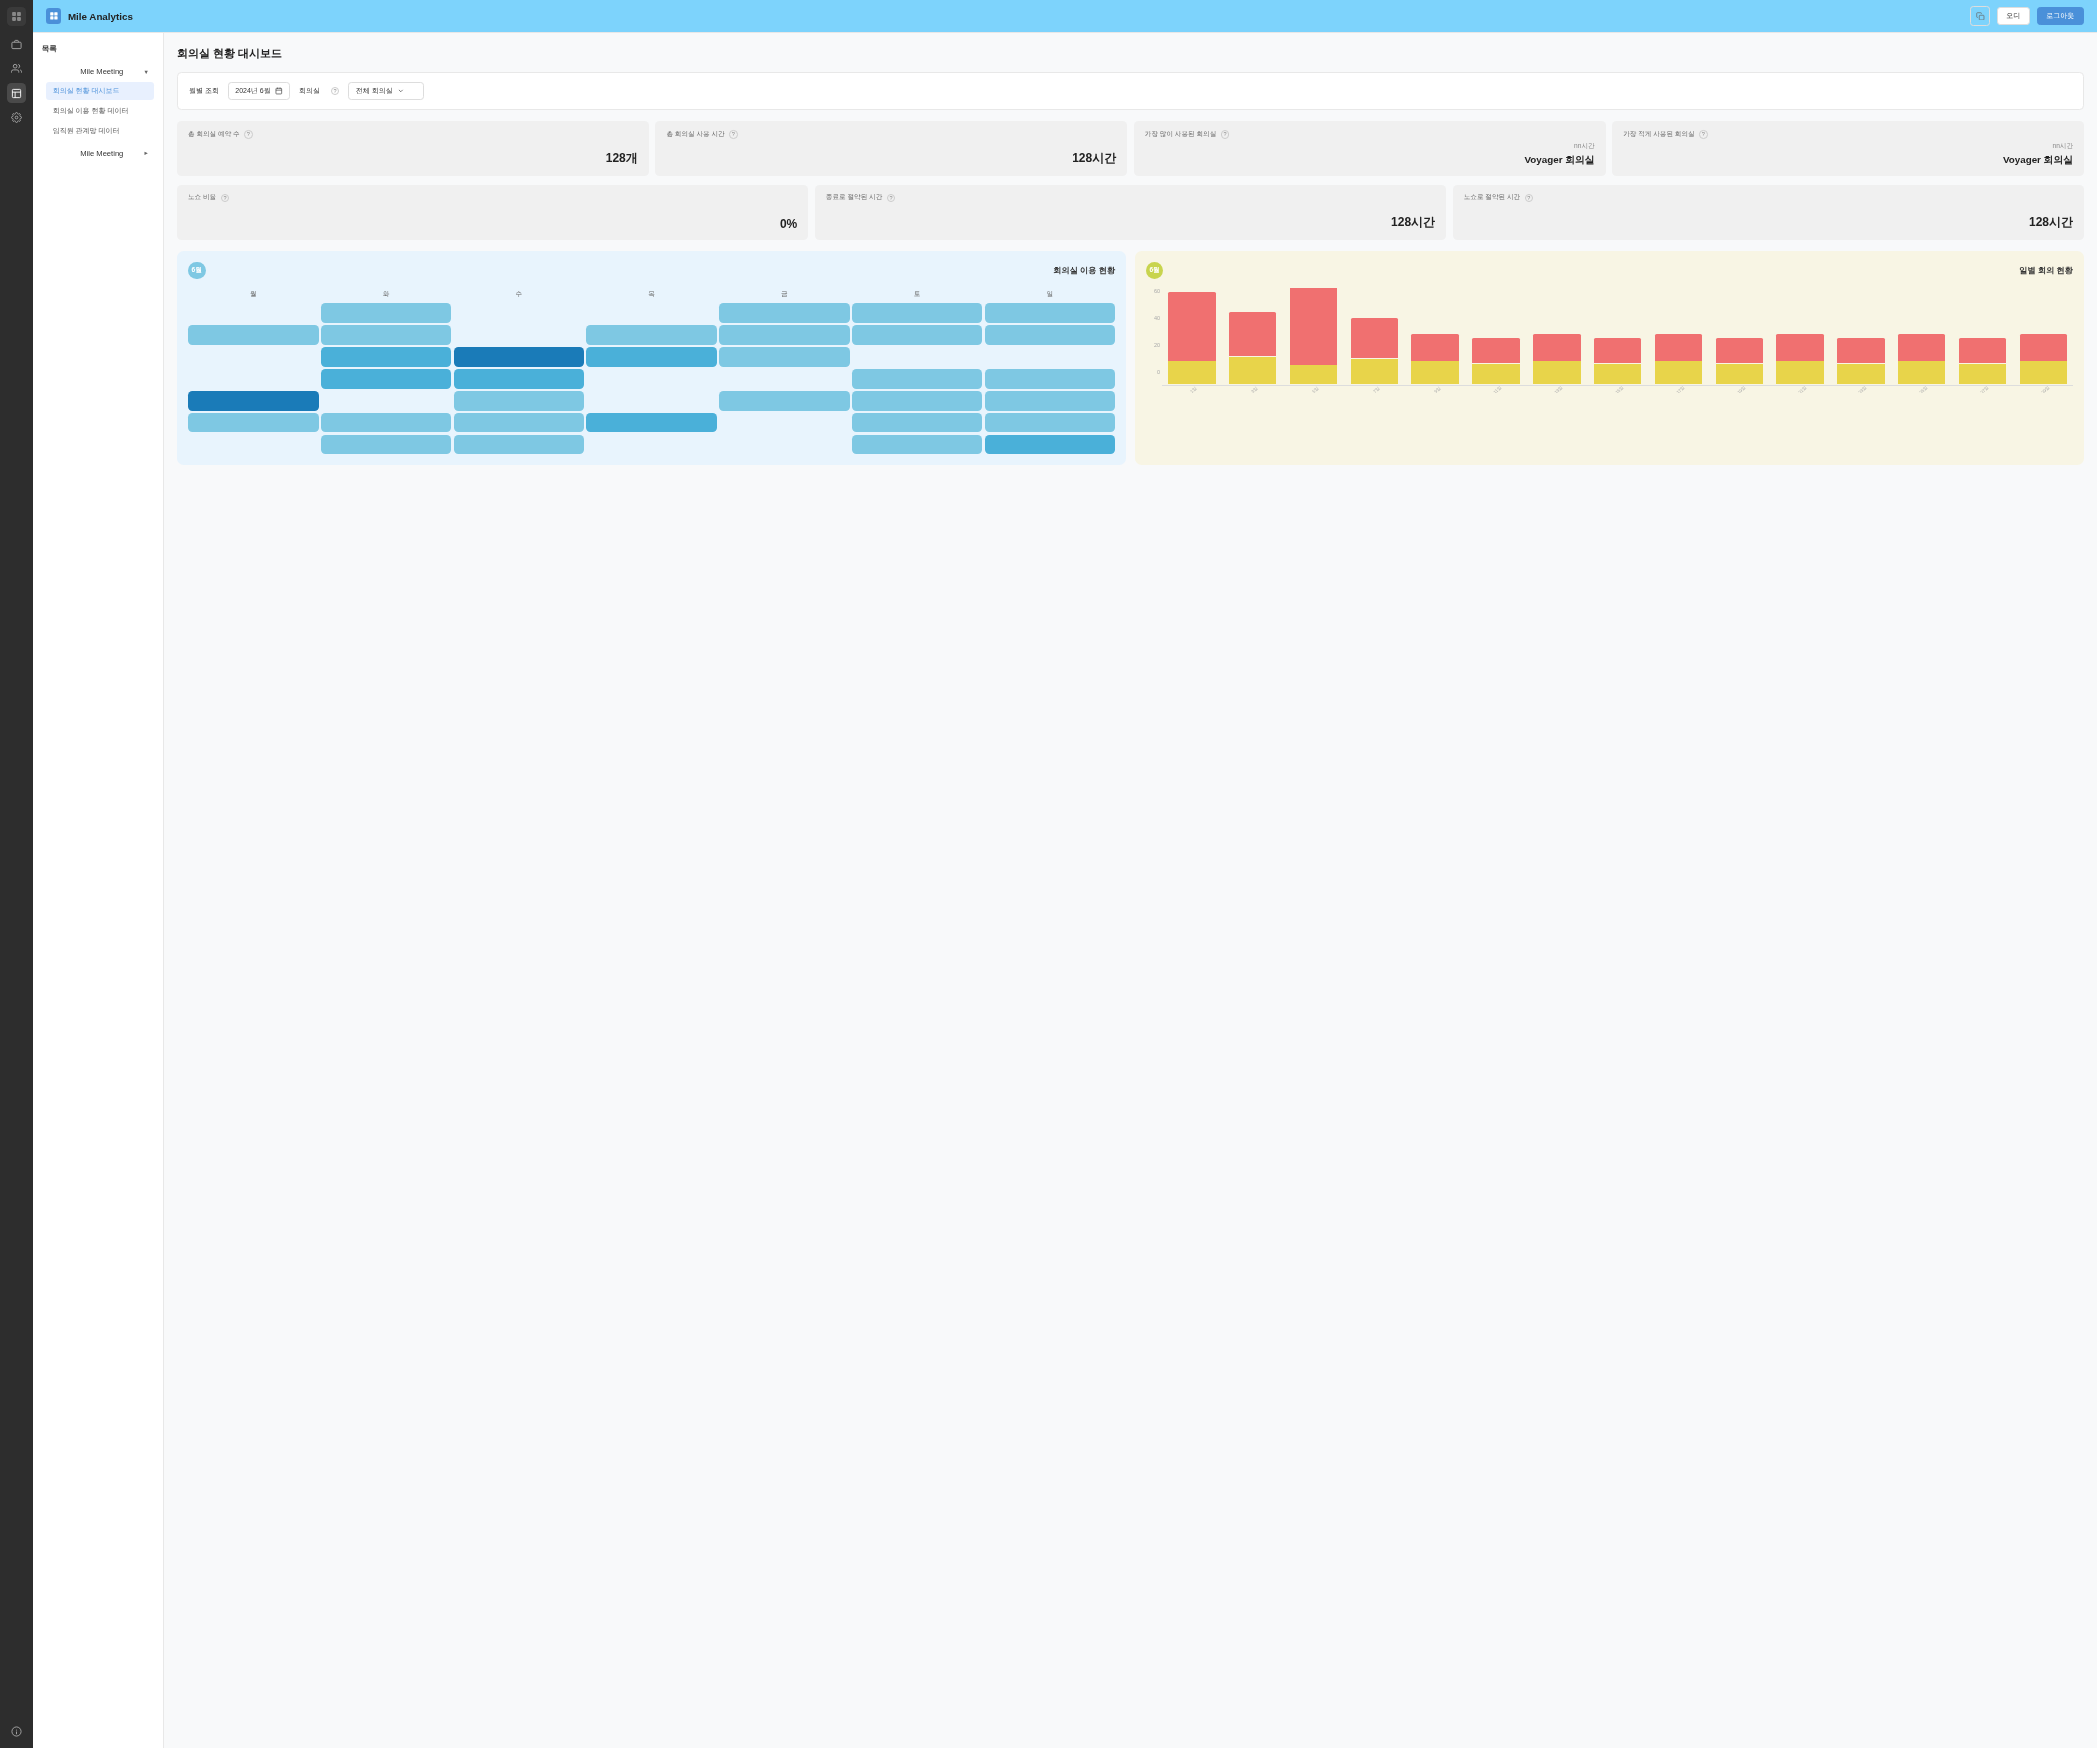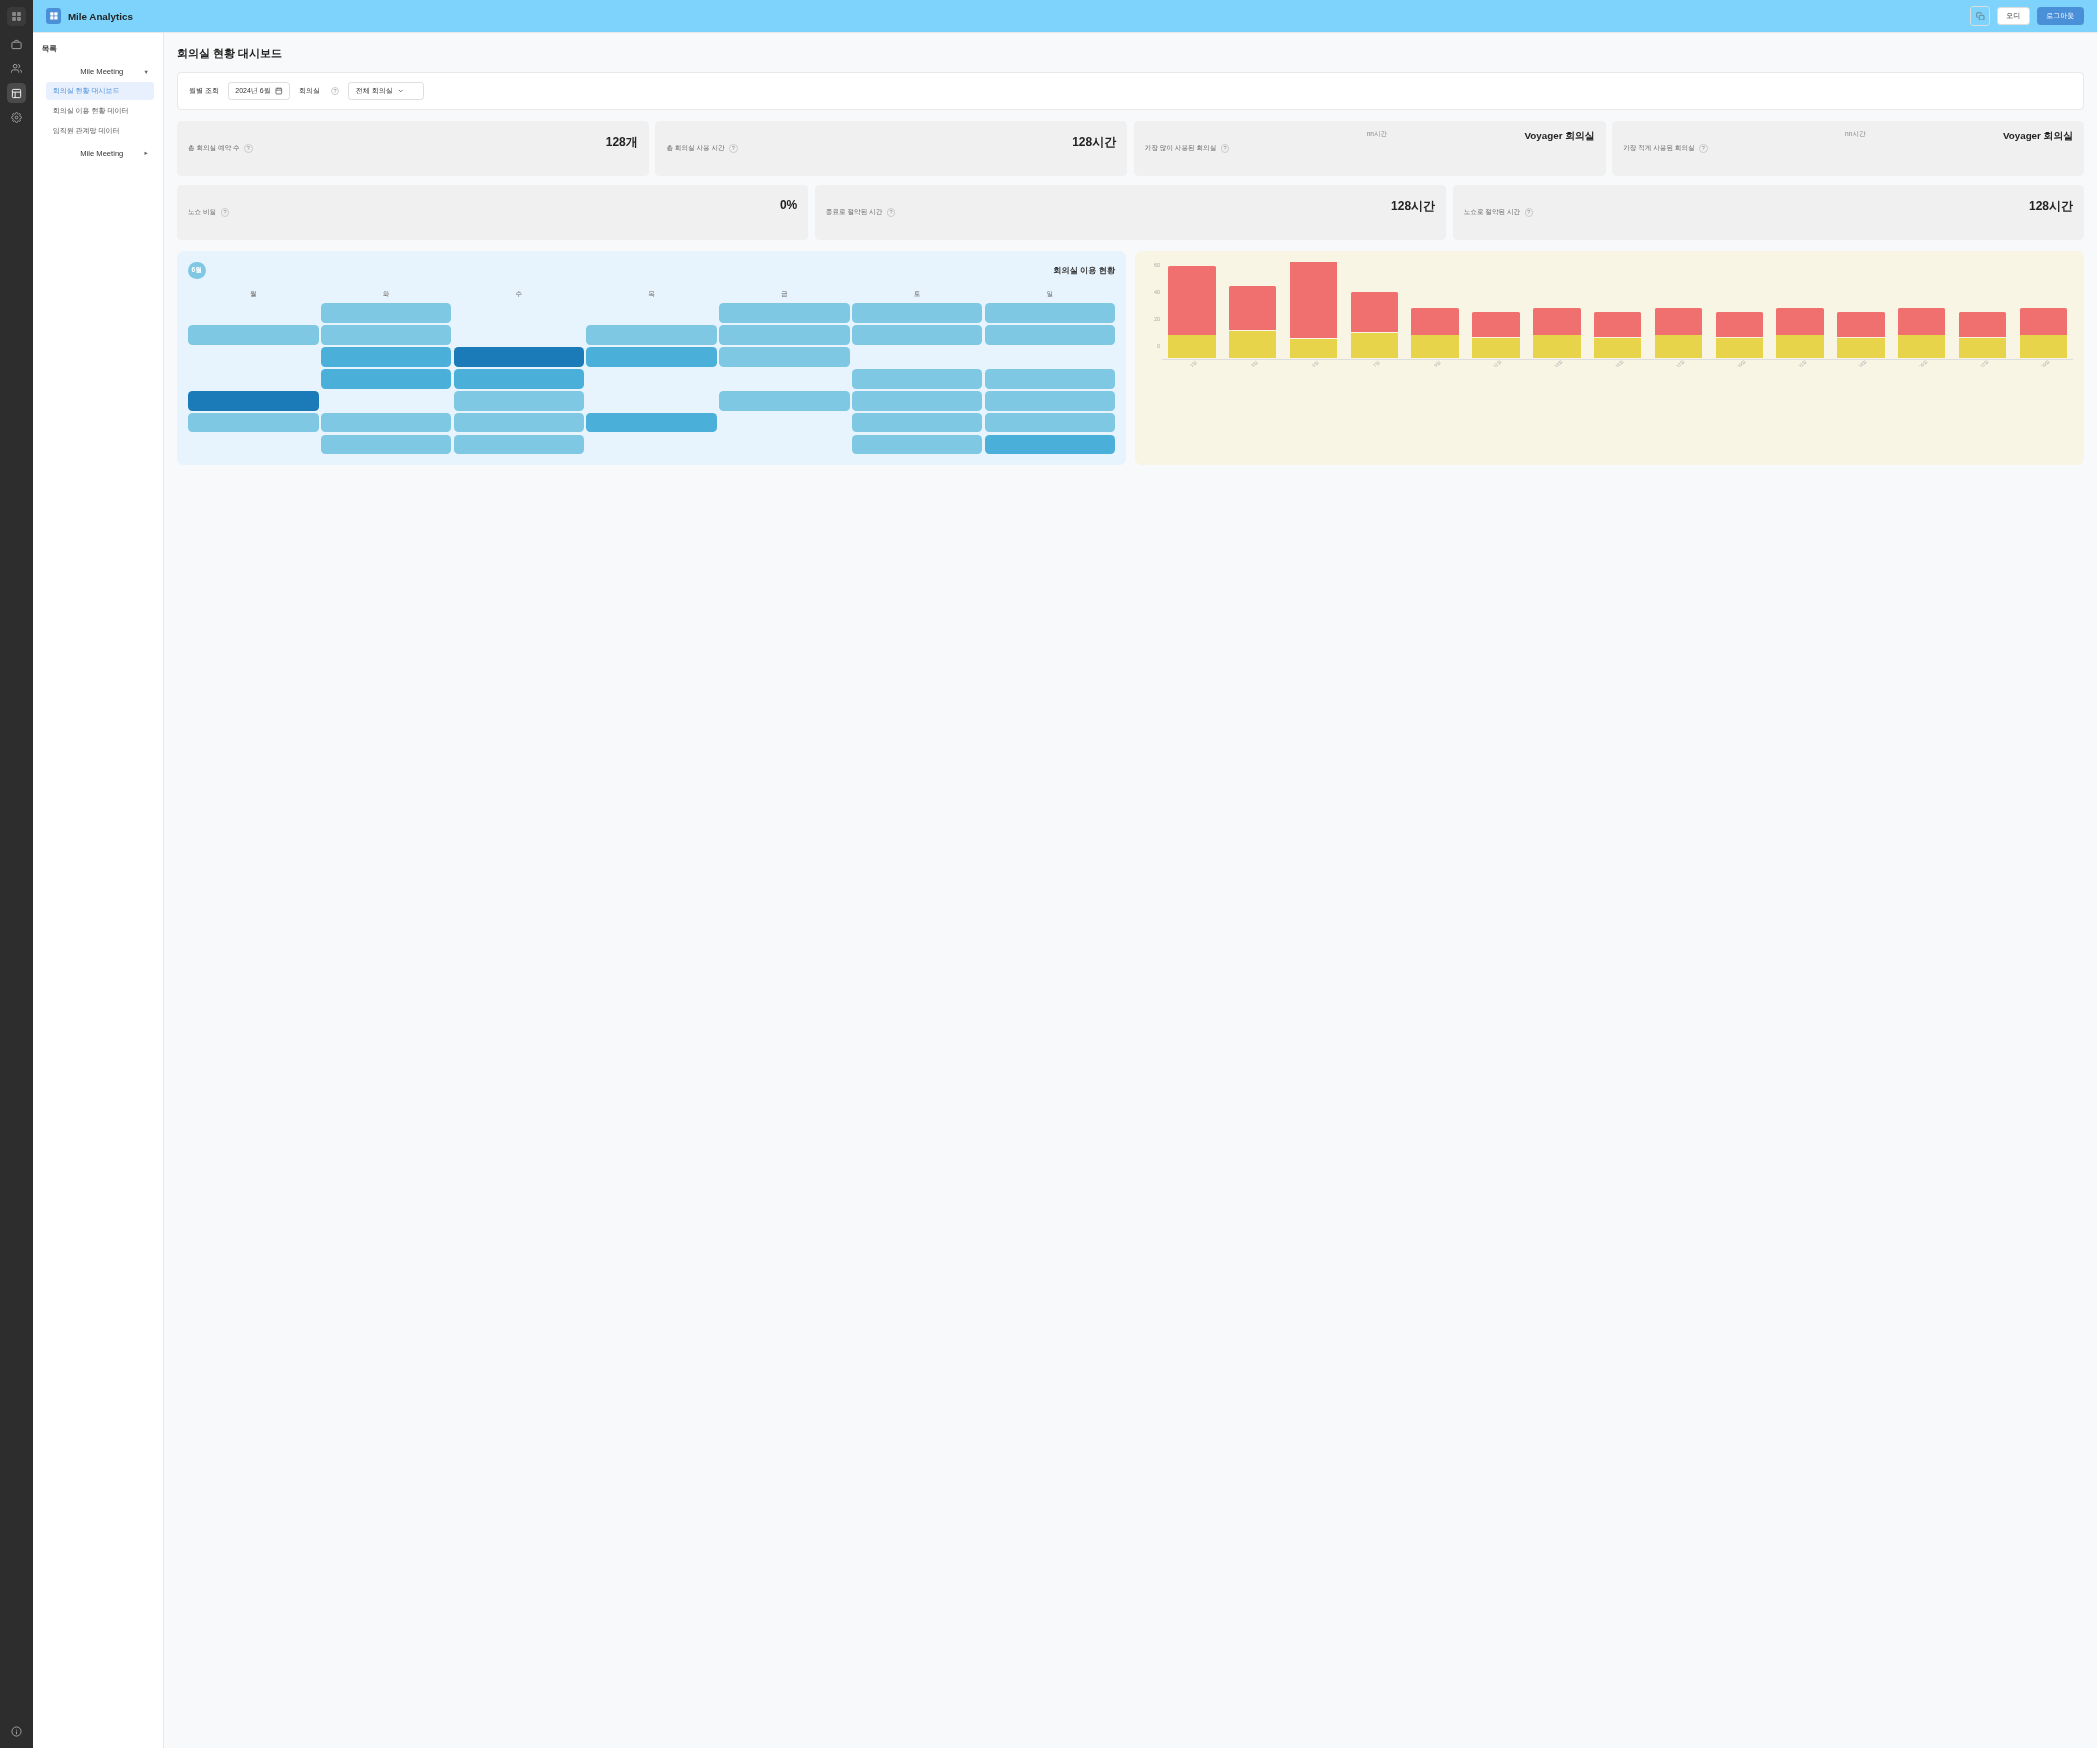--- a/index.html
+++ b/index.html
@@ -43,21 +43,21 @@
     
     .filter-bar { display: flex; align-items: center; gap: 8.7px; margin-bottom: 11px; padding: 8.7px 11px; background: #fff; border-radius: 4.4px; border: 0.5px solid #e8e8e8; }
     .filter-label { font-size: 7px; color: #333; font-weight: 500; }
     .filter-date { display: flex; align-items: center; gap: 4.4px; padding: 3.3px 6.6px; border: 0.5px solid #ddd; border-radius: 3.3px; font-size: 7px; color: #333; cursor: pointer; background: #fff; }
     .filter-help { display: inline-flex; align-items: center; justify-content: center; width: 8.7px; height: 8.7px; border-radius: 50%; border: 0.5px solid #ccc; font-size: 5.5px; color: #888; cursor: pointer; margin-left: 2.2px; }
     .filter-select { display: flex; align-items: center; gap: 4.4px; padding: 3.3px 6.6px; border: 0.5px solid #ddd; border-radius: 3.3px; font-size: 7px; color: #333; cursor: pointer; background: #fff; min-width: 76px; }
 
     
     .stats-grid { display: grid; grid-template-columns: repeat(4, 1fr); gap: 6.6px; margin-bottom: 8.7px; }
     .stats-grid-2 { display: grid; grid-template-columns: repeat(3, 1fr); gap: 6.6px; margin-bottom: 11px; }
-    .stat-card { background: #f0f0f0; border-radius: 4.4px; padding: 8.7px 11px; min-height: 55px; display: flex; flex-direction: row; justify-content: space-between; }
+    .stat-card { background: #f0f0f0; border-radius: 4.4px; padding: 8.7px 11px; min-height: 55px; display: flex; flex-direction: column; justify-content: space-between; }
     .stat-label { font-size: 6.6px; color: #666; display: flex; align-items: center; gap: 2.2px; }
     .stat-sub { font-size: 6.6px; color: #888; text-align: right; }
     .stat-value { font-size: 12px; font-weight: 700; color: #222; text-align: right; margin-top: 4.4px; }
     .stat-value-name { font-size: 9.8px; font-weight: 700; color: #222; text-align: right; }
 
     
     .charts-row { display: grid; grid-template-columns: 1fr 1fr; gap: 8.7px; }
     .chart-card { background: #fff; border-radius: 6.6px; padding: 11px; }
     .chart-card.blue-bg { background: #e8f4fd; }
     .chart-card.yellow-bg { background: #f8f5e4; }
@@ -305,20 +305,24 @@
               <div style="height: 19.7px; border-radius: 4.4px; background-color: rgb(126, 200, 227);"></div>
               <div style="height: 19.7px; border-radius: 4.4px; background-color: rgb(126, 200, 227);"></div>
               <div style="height: 19.7px; border-radius: 4.4px; background-color: transparent;"></div>
               <div style="height: 19.7px; border-radius: 4.4px; background-color: transparent;"></div>
               <div style="height: 19.7px; border-radius: 4.4px; background-color: rgb(126, 200, 227);"></div>
               <div style="height: 19.7px; border-radius: 4.4px; background-color: rgb(74, 176, 217);"></div>
             </div>
         </div>
 
         <div class="chart-card yellow-bg">
+          <div class="chart-header">
+            <div class="chart-month-badge yellow">6월</div>
+            <span class="chart-title">일별 회의 현황</span>
+          </div>
           <div id="bar-chart-container" style="position:relative; height:120px;">
               <div style="display: flex; height: 98px; position: relative;">
                 <div style="display: flex; flex-direction: column; justify-content: space-between; width: 16.4px; padding-bottom: 11px; flex-shrink: 0;">
                   <div style="font-size: 5.5px; color: rgb(170, 170, 170); text-align: right; padding-right: 2.2px;">60</div>
                   <div style="font-size: 5.5px; color: rgb(170, 170, 170); text-align: right; padding-right: 2.2px;">40</div>
                   <div style="font-size: 5.5px; color: rgb(170, 170, 170); text-align: right; padding-right: 2.2px;">20</div>
                   <div style="font-size: 5.5px; color: rgb(170, 170, 170); text-align: right; padding-right: 2.2px;">0</div>
                 </div>
                 <div style="display: flex; align-items: flex-end; gap: 1.6px; flex: 1 1 0%; border-bottom: 0.5px solid rgb(221, 221, 221); padding-bottom: 1.1px; overflow: hidden;">
                   <div style="display: flex; flex-direction: column; align-items: center; flex: 1 1 0%; gap: 0.5px;">

